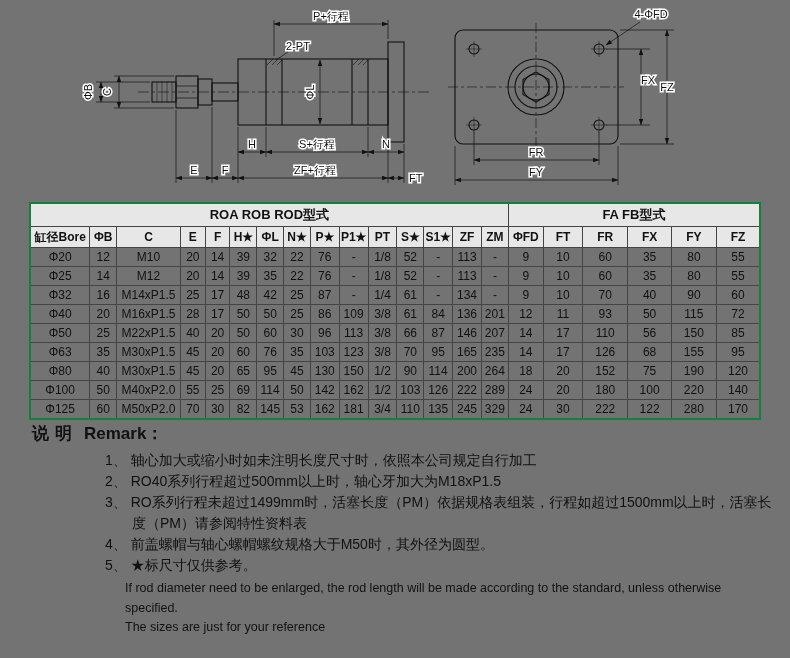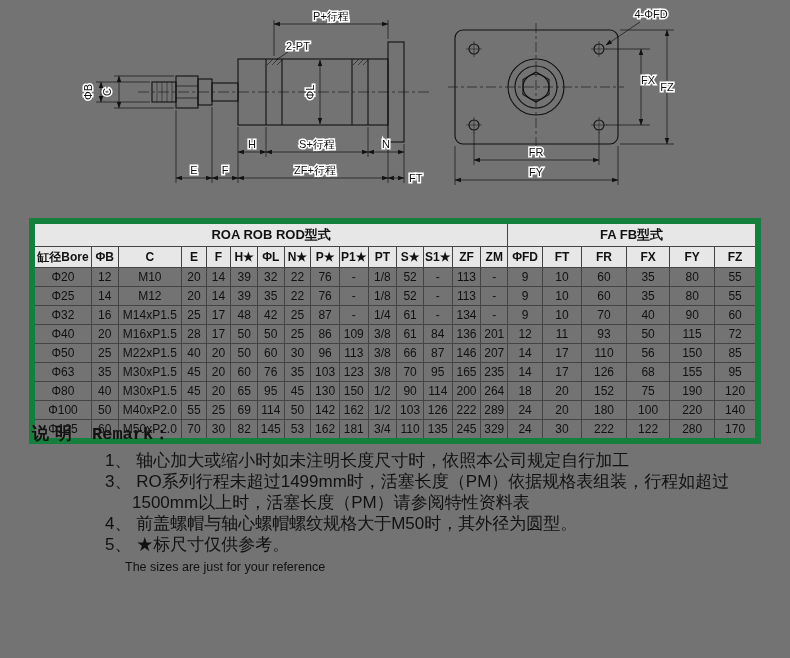--- a/index.html
+++ b/index.html
@@ -5,32 +5,32 @@
   html,body{margin:0;padding:0}
   body{width:790px;height:658px;background:#fff;font-family:"Liberation Sans",sans-serif;color:#111;overflow:hidden}
   .page{position:relative;width:790px;height:658px;background:#737373;overflow:hidden}
 
   
   .drawing{position:absolute;top:2px;left:0}
   .drawing text{font-family:"Liberation Sans",sans-serif;font-size:11px;fill:#111;stroke:none}
   .drawing text.dim{paint-order:stroke fill;stroke:#fff;stroke-width:3px}
 
   
-  .dims-table{position:absolute;left:29px;top:218px;width:732px;border-collapse:collapse;table-layout:fixed;border:6px solid #15803d}
+  .dims-table{position:absolute;left:29px;top:202px;width:732px;border-collapse:collapse;table-layout:fixed;border:2px solid #15803d}
   .dims-table th,.dims-table td{border:1px solid #444;text-align:center;font-size:12px;padding:0 1px;white-space:nowrap;overflow:hidden}
   .dims-table td{height:18px}
   .dims-table thead th{background:#e7e7e7;font-weight:bold;height:20px}
   .dims-table th.group-th{font-size:13px;height:22px}
 
   
   .remark{position:absolute;left:30px;top:422px;width:742px}
   .remark-title{font-size:17px;font-weight:bold;margin:0 0 5px 2px}
   .t-cn{letter-spacing:6px}
-  .t-en{font-family:Liberation Mono, monospace;margin-left:14px}
-  .remark-item{font-size:17px;line-height:21px;margin-left:75px;padding-left:27px;text-indent:-27px}
+  .t-en{font-family:Liberation Sans, sans-serif;margin-left:6px}
+  .remark-item{font-size:14px;line-height:21px;margin-left:75px;padding-left:27px;text-indent:-27px}
   .remark-en{margin-top:3px}
   .remark-en-line{font-size:12.5px;line-height:19.5px;margin-left:95px}
 </style>
 </head>
 <body>
 
 <div class="page">
 
   <svg class="drawing" width="790" height="198" viewBox="0 0 790 198">
     <defs>
@@ -420,22 +420,24 @@
         </tr>
       </tbody>
   </table>
 
   <div class="remark">
     <div class="remark-title">
       <span class="t-cn">说明</span><span class="t-en">Remark：</span>
     </div>
     <div class="remark-cn">
       <div class="remark-item">1、 轴心加大或缩小时如未注明长度尺寸时，依照本公司规定自行加工</div>
+      <div class="remark-item">2、 RO40系列行程超过500mm以上时，轴心牙加大为M18xP1.5</div>
       <div class="remark-item">3、 RO系列行程未超过1499mm时，活塞长度（PM）依据规格表组装，行程如超过1500mm以上时，活塞长度（PM）请参阅特性资料表</div>
       <div class="remark-item">4、 前盖螺帽与轴心螺帽螺纹规格大于M50时，其外径为圆型。</div>
       <div class="remark-item">5、 ★标尺寸仅供参考。</div>
     </div>
     <div class="remark-en">
+      <div class="remark-en-line">If rod diameter need to be enlarged, the rod length will be made according to the standard, unless otherwise specified.</div>
       <div class="remark-en-line">The sizes are just for your reference</div>
     </div>
   </div>
 
 </div>
 
 </body></html>

